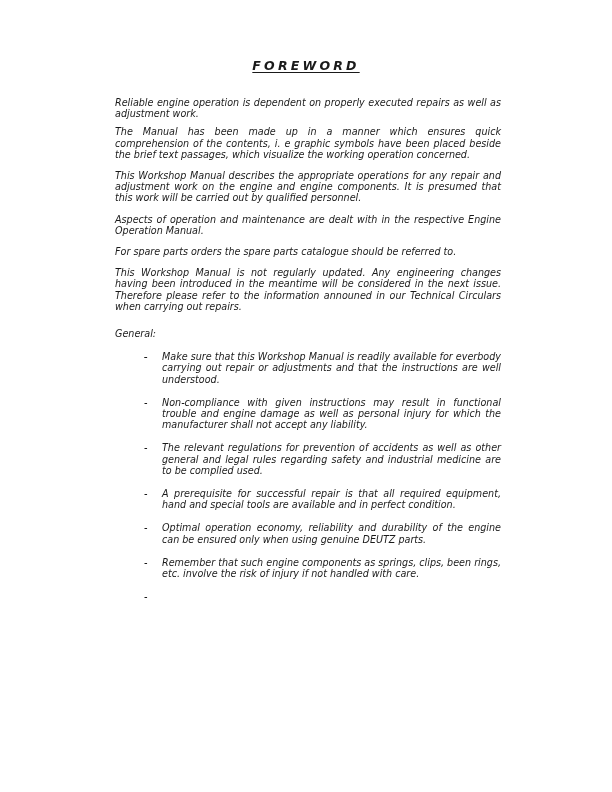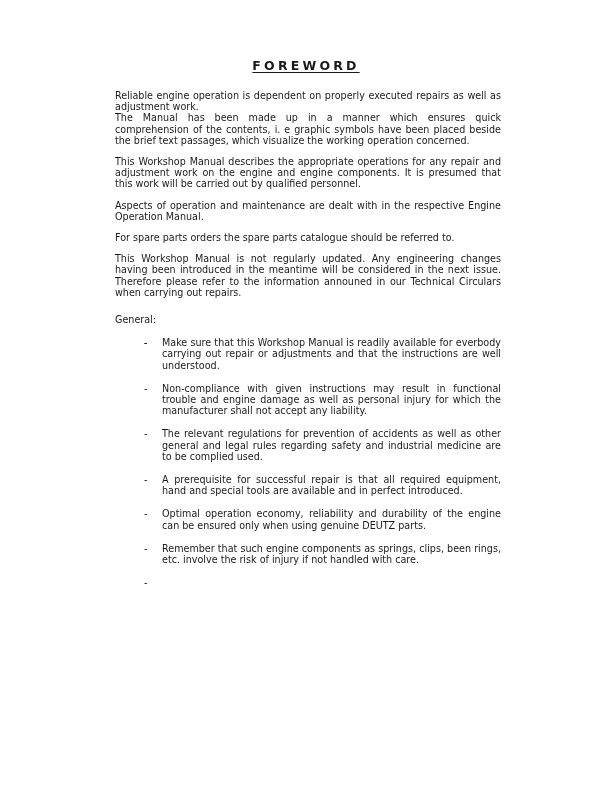--- a/index.html
+++ b/index.html
@@ -1,33 +1,34 @@
 <!DOCTYPE html>
 <html><head>
   <meta charset="utf-8">
   <style>
     html, body { margin: 0; padding: 0; background: #ffffff; }
     body { width: 612px; height: 792px; position: relative; overflow: hidden; }
     .page {
       position: absolute; left: 0; top: 0; width: 508px; height: 792px;
       font-family: "DejaVu Sans", sans-serif;
       color: #1a1a1a;
+      font-style: italic;
     }
     .title {
       position: absolute; left: 0; width: 612px; top: 58px;
       text-align: center;
       font-family: "DejaVu Sans", sans-serif;
       font-weight: bold; font-size: 12.5px; letter-spacing: 3.2px;
       text-decoration: underline; text-underline-offset: 2px;
     }
     .body {
       position: absolute; left: 115px; top: 90px; width: 386px;
       font-size: 9.6px; line-height: 11.2px;
     }
-    .para { text-align: justify; margin: 0 0 10px 0; text-align-last: left; }
+    .para { text-align: justify; margin: 7px 0 10px 0; text-align-last: left; }
     .para.tight { margin-bottom: 0; }
     .general { margin: 16px 0 11px 0; }
     .bullets { list-style: none; margin: 0; padding: 0; }
     .bullet {
       position: relative; padding-left: 47px; margin-bottom: 12px;
       text-align: justify; text-align-last: left;
     }
     .bullet .dash {
       position: absolute; left: 29px; top: 0;
     }
@@ -46,19 +47,19 @@
     <p class="para">For spare parts orders the spare parts catalogue should be referred to.</p>
     <p class="para">This Workshop Manual is not regularly updated. Any engineering changes having been introduced in the meantime will be considered in the next issue. Therefore please refer to the information announed in our Technical Circulars when carrying out repairs.</p>
 
     <div class="general">General:</div>
 
     <ul class="bullets">
       <li class="bullet"><span class="dash">-</span></li>
       <li class="bullet"><span class="dash">-</span><span>Make sure that this Workshop Manual is readily available for everbody carrying out repair or adjustments and that the instructions are well understood.</span></li>
       <li class="bullet"><span class="dash">-</span><span>Non-compliance with given instructions may result in functional trouble and engine damage as well as personal injury for which the manufacturer shall not accept any liability.</span></li>
       <li class="bullet"><span class="dash">-</span><span>The relevant regulations for prevention of accidents as well as other general and legal rules regarding safety and industrial medicine are to be complied used.</span></li>
-      <li class="bullet"><span class="dash">-</span><span>A prerequisite for successful repair is that all required equipment, hand and special tools are available and in perfect introduced.</span></li>
+      <li class="bullet"><span class="dash">-</span><span>A prerequisite for successful repair is that all required equipment, hand and special tools are available and in perfect condition.</span></li>
       <li class="bullet"><span class="dash">-</span><span>Optimal operation economy, reliability and durability of the engine can be ensured only when using genuine DEUTZ parts.</span></li>
       <li class="bullet"><span class="dash">-</span><span>Remember that such engine components as springs, clips, been rings, etc. involve the risk of injury if not handled with care.</span></li>
       <li class="bullet"><span class="dash">-</span></li>
     </ul>
   </div>
 </div>
 
 </body></html>

